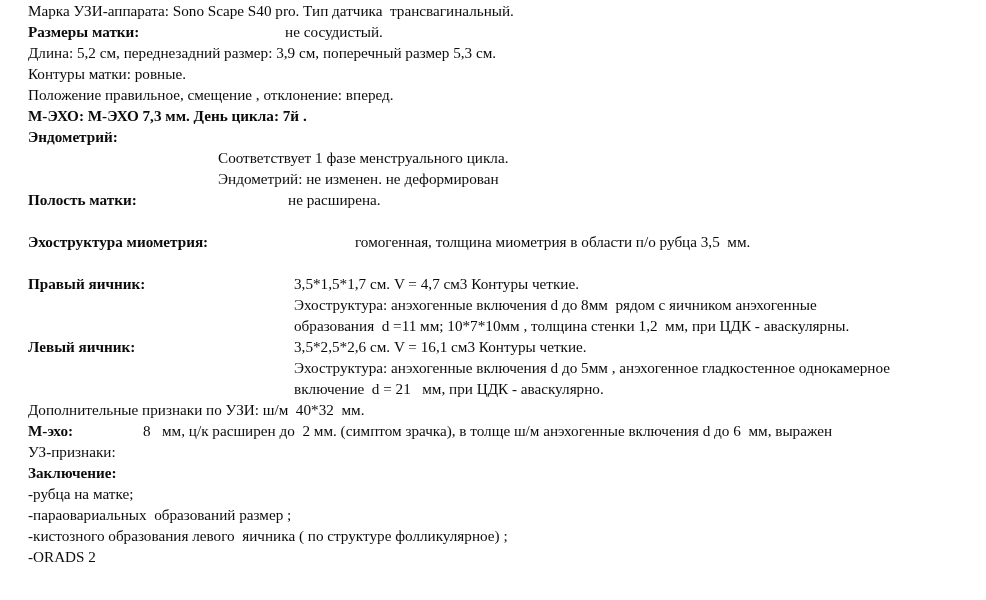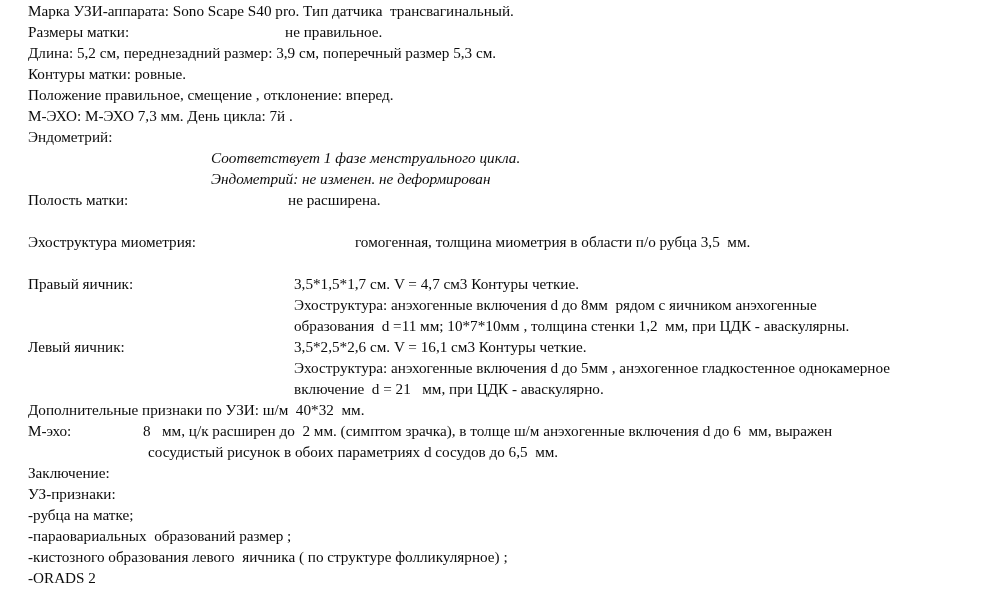--- a/index.html
+++ b/index.html
@@ -29,56 +29,56 @@
     line-height: 21px;
     font-size: 15.2px;
     white-space: pre;
   }
   .gap { height: 21px; }
 
   .lbl {
     position: absolute;
     left: 28px;
     top: 0;
-    font-weight: normal;
+    font-weight: bold;
     white-space: pre;
     text-align: right;
   }
   .plain {
     position: absolute;
     left: 28px;
     top: 0;
     white-space: pre;
   }
   .val {
     position: absolute;
     top: 0;
     white-space: pre;
   }
   
   .c285 { left: 285px; }
   .c288 { left: 288px; }
-  .c218 { left: 211px; font-style: italic; }
+  .c218 { left: 218px; }
   .c355 { left: 355px; }
   .c283 { left: 294px; }
   .c143 { left: 143px; }
   .c148 { left: 148px; }
 </style>
 </head>
 <body>
 
 <div id="doc">
 
   <div class="row">
     <span class="plain">Марка УЗИ-аппарата: Sono Scape S40 pro. Тип датчика  трансвагинальный.</span>
   </div>
 
   <div class="row">
     <span class="lbl">Размеры матки:</span>
-    <span class="val c285">не правильное.</span>
+    <span class="val c285">не сосудистый.</span>
   </div>
 
   <div class="row">
     <span class="plain">Длина: 5,2 см, переднезадний размер: 3,9 см, поперечный размер 5,3 см.</span>
   </div>
 
 
   <div class="row">
     <span class="plain">Контуры матки: ровные.</span>
   </div>
@@ -145,30 +145,27 @@
 
   <div class="row">
     <span class="plain">Дополнительные признаки по УЗИ: ш/м  40*32  мм.</span>
   </div>
 
   <div class="row">
     <span class="lbl">М-эхо:</span>
     <span class="val c143">8   мм, ц/к расширен до  2 мм. (симптом зрачка), в толще ш/м анэхогенные включения d до 6  мм, выражен</span>
   </div>
 
+
   <div class="row">
-    <span class="val c148">сосудистый рисунок в обоих параметриях d сосудов до 6,5  мм.</span>
+    <span class="plain">УЗ-признаки:</span>
   </div>
 
   <div class="row">
     <span class="lbl">Заключение:</span>
-  </div>
-
-  <div class="row">
-    <span class="plain">УЗ-признаки:</span>
   </div>
 
   <div class="row">
     <span class="plain">-рубца на матке;</span>
   </div>
 
   <div class="row">
     <span class="plain">-параовариальных  образований размер ;</span>
   </div>
 

